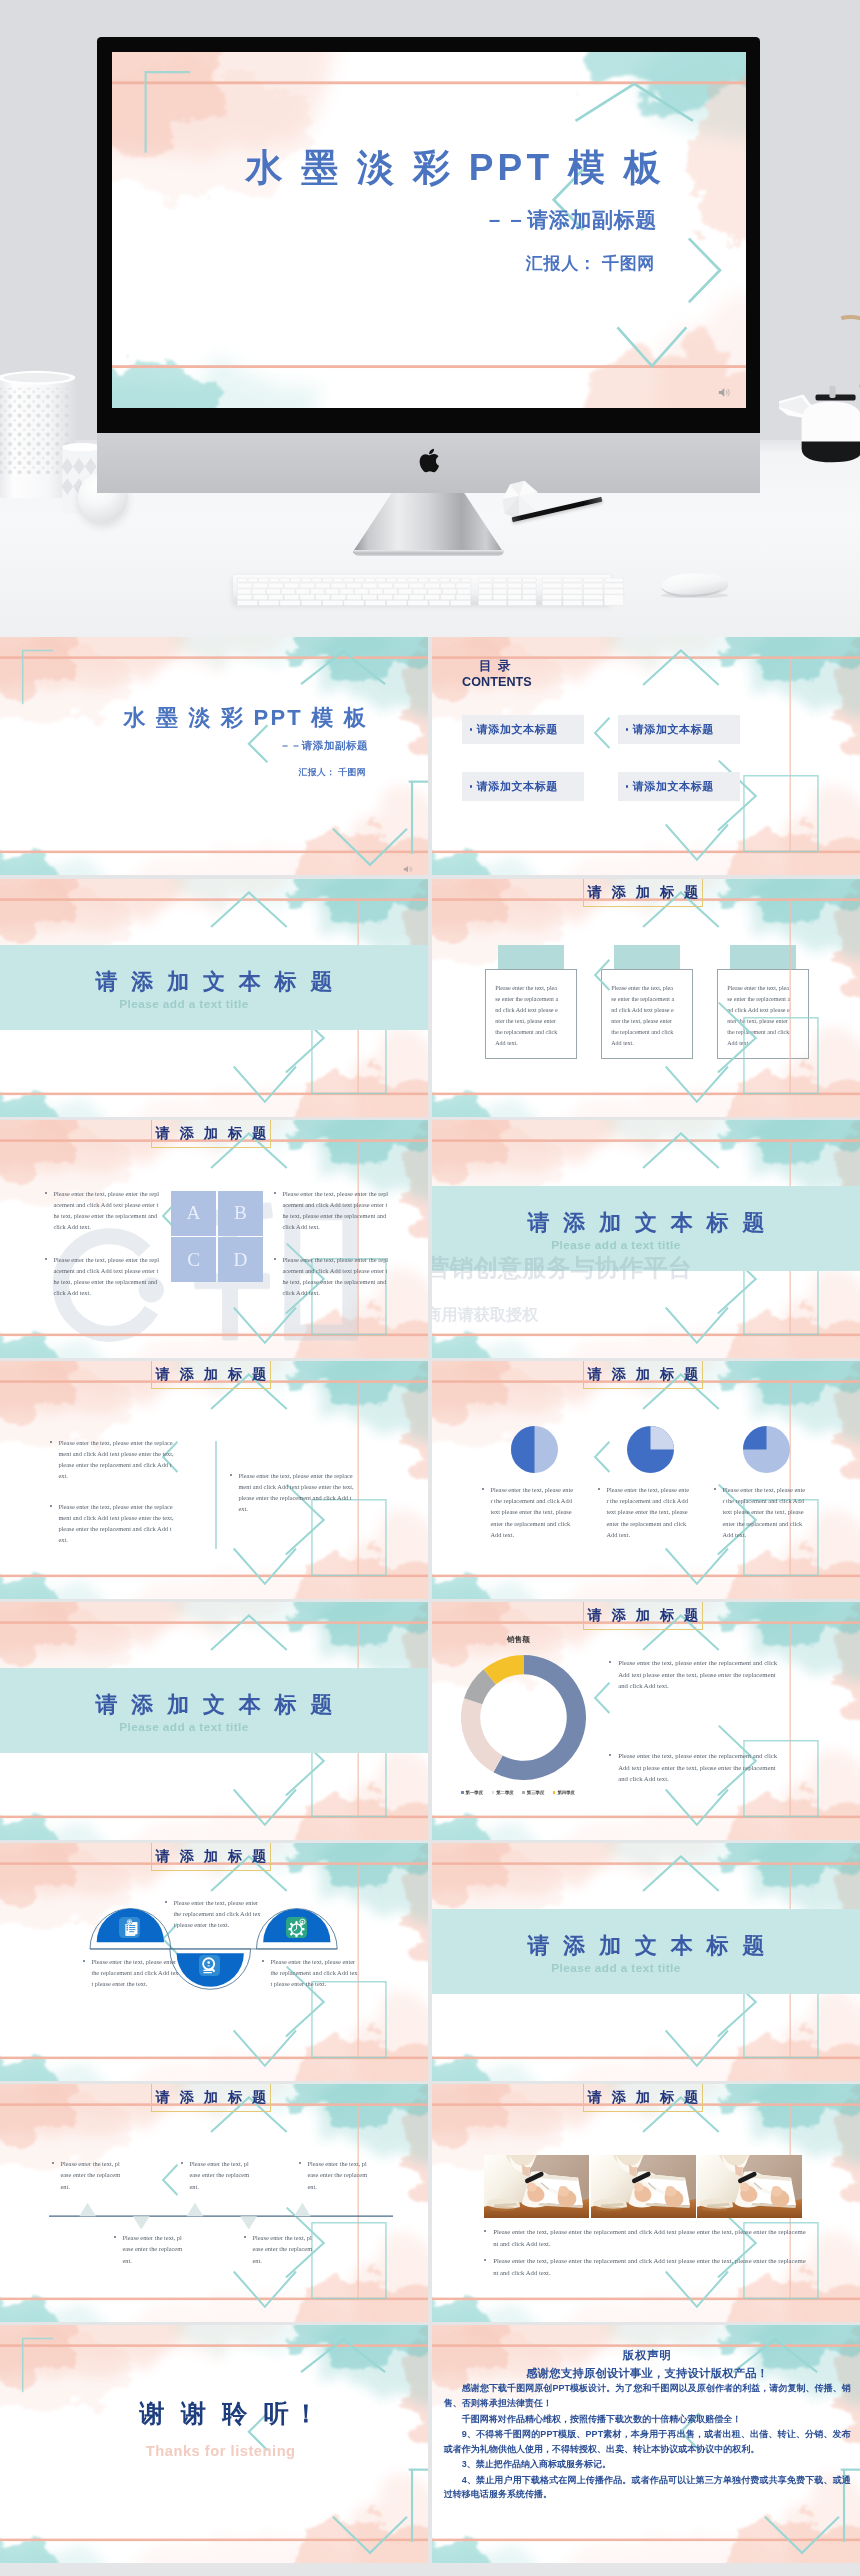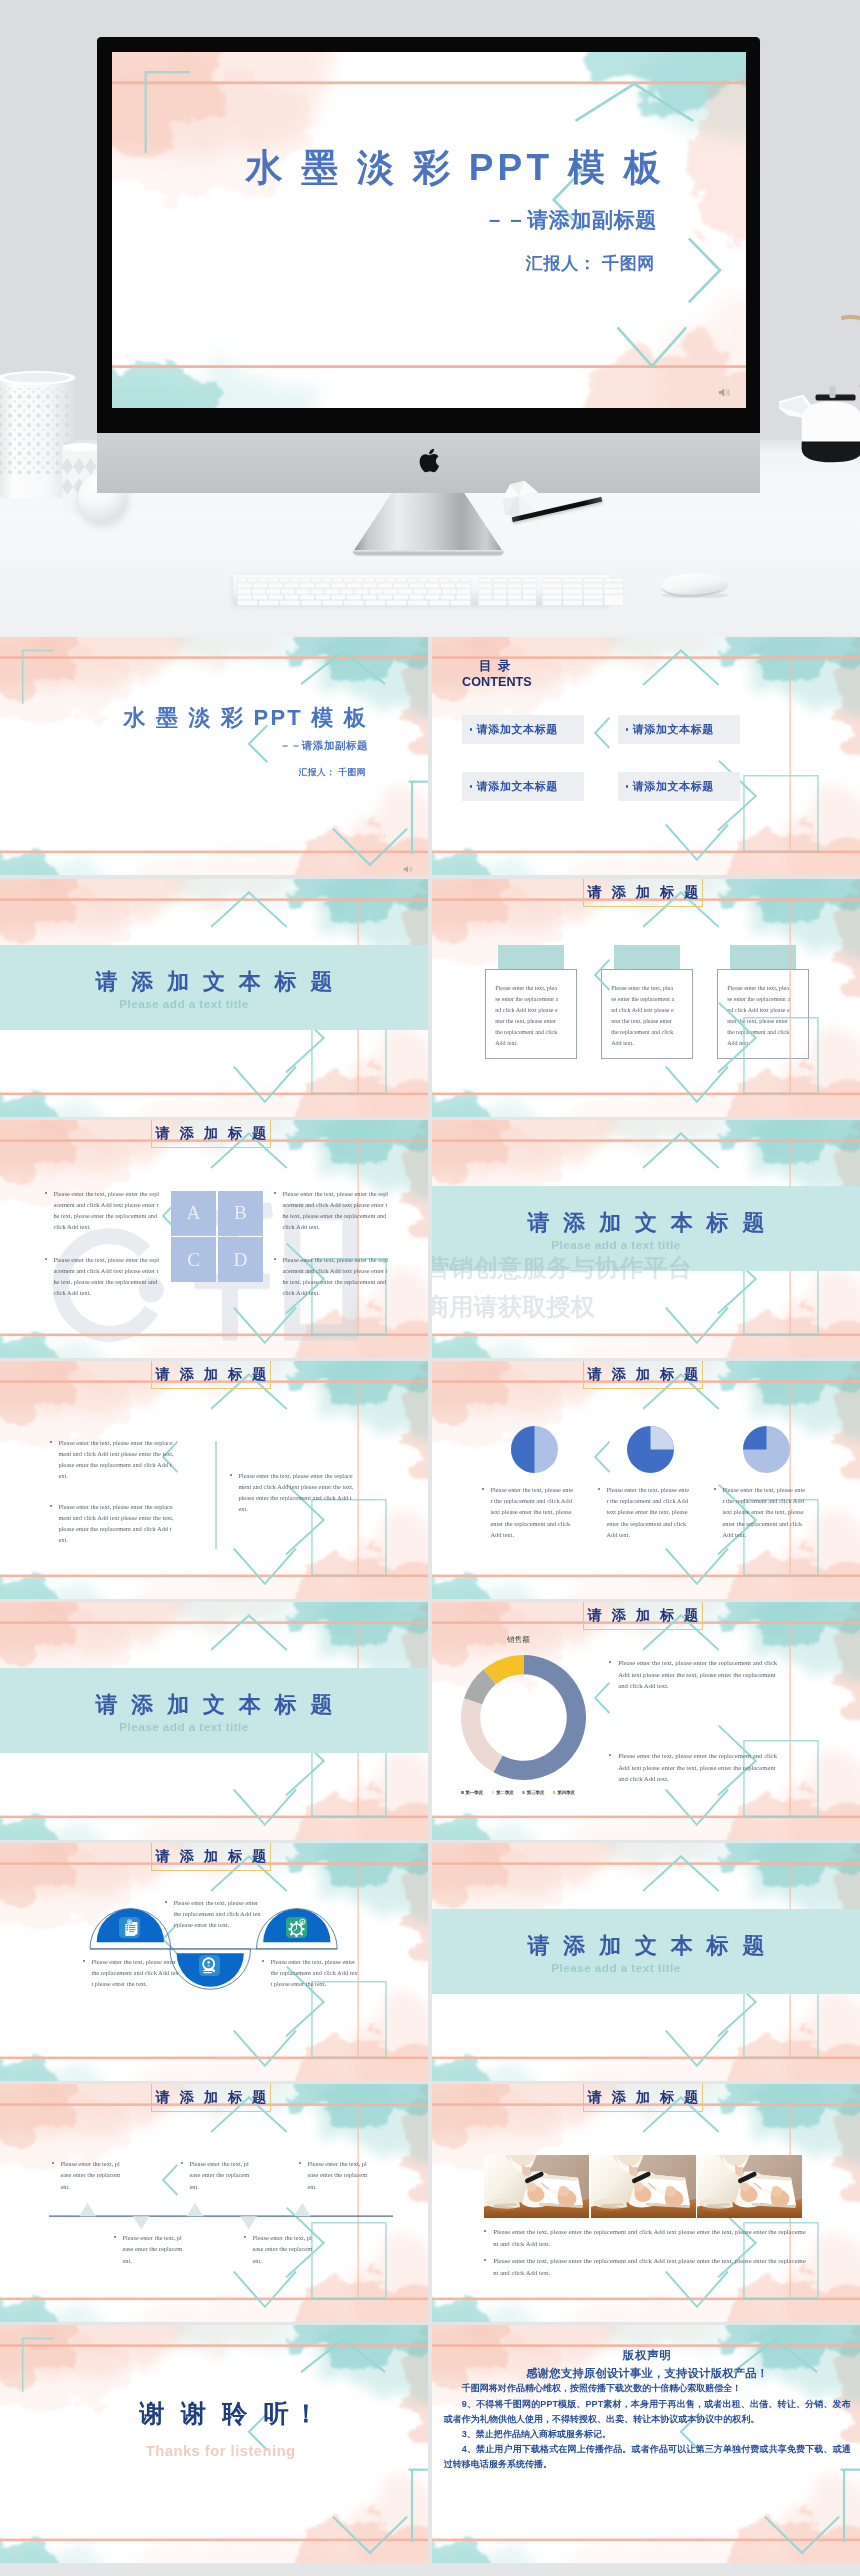--- a/index.html
+++ b/index.html
@@ -73,21 +73,21 @@
   .ct-it span{font-weight:700;font-size:11px;color:#3053a5;letter-spacing:.055em;}
   .ct-d{width:2.9px;height:2.9px;border-radius:50%;background:#3053a5;margin-right:4.2px;flex:none;}
 
   
   .dv-band{position:absolute;left:0;top:66px;width:428px;height:85px;background:#c6e7e5;}
   .dv-cn{position:absolute;left:0;width:428px;top:90px;text-align:center;
          font-weight:700;font-size:22px;color:#3a5aa6;letter-spacing:.175em;text-indent:.175em;line-height:1.15;}
   .dv-en{position:absolute;left:0;width:368px;top:119px;text-align:center;
          font-size:11.8px;color:#9dcccb;letter-spacing:.035em;font-weight:700;line-height:1.1;}
   .wm1{position:absolute;left:-6.7px;top:135px;font-size:24px;font-weight:700;color:rgba(125,140,158,.22);letter-spacing:.01em;line-height:1.1;white-space:nowrap;}
-  .wm2{position:absolute;left:-6.7px;top:174px;font-size:24px;font-weight:700;color:rgba(125,140,158,.22);letter-spacing:.01em;line-height:1.1;white-space:nowrap;}
+  .wm2{position:absolute;left:-6.7px;top:186px;font-size:16px;font-weight:700;color:rgba(125,140,158,.22);letter-spacing:.01em;line-height:1.1;white-space:nowrap;}
 
   
   .c3{position:absolute;top:66px;width:92px;}
   .c3-tab{position:absolute;left:13.4px;top:0;width:66px;height:23.5px;background:#b3dbd9;}
   .c3-bd{position:absolute;left:0;top:23.5px;width:92px;height:90px;border:0.8px solid #9aa7ad;
          background:transparent;padding:13.4px 17.6px 0 9.2px;box-sizing:border-box;overflow:hidden;}
   .c3-bd span{font-family:"Liberation Serif",serif;font-size:6.1px;color:#5a636e;line-height:1.80;
               display:block;letter-spacing:-.002em;word-break:break-all;}
 
   
@@ -110,21 +110,21 @@
 
   
   .pie{position:absolute;top:65px;width:47px;height:47px;}
   .pie svg{width:47px;height:47px;display:block;}
   .pie-tx{position:absolute;top:123px;width:92px;font-family:"Liberation Serif",serif;font-size:6.4px;
           color:#5a636e;line-height:1.75;padding-left:8.4px;box-sizing:border-box;word-break:break-all;}
   .pie-tx:before{content:"";position:absolute;left:0;top:3.9px;width:2.2px;height:2.2px;border-radius:50%;background:#5e6a7a;}
 
   
   .dn{position:absolute;left:29px;top:53px;width:125px;height:125px;}
-  .dn-t{position:absolute;left:75px;top:34px;font-size:7.6px;font-weight:400;color:#3d3d3d;line-height:1;}
+  .dn-t{position:absolute;left:75px;top:34px;font-size:7.6px;font-weight:700;color:#3d3d3d;line-height:1;}
   .dn-leg{position:absolute;left:29px;top:188px;width:114px;display:flex;justify-content:space-between;gap:2.5px;}
   .lg{display:flex;align-items:center;font-size:4.4px;color:#3a3a3a;font-weight:700;white-space:nowrap;}
   .lg i{width:2.5px;height:2.5px;margin-right:2px;display:inline-block;}
   .dn-b{position:absolute;left:177px;width:170px;font-family:"Liberation Serif",serif;font-size:6.7px;
         color:#5a636e;line-height:1.72;padding-left:9.2px;box-sizing:border-box;word-break:break-all;}
   .dn-b:before{content:"";position:absolute;left:0;top:4px;width:2.4px;height:2.4px;border-radius:50%;background:#5e6a7a;}
   .dnb1{top:55px}.dnb2{top:148px}
 
   
   .cdiag{position:absolute;left:0;top:0;width:428px;height:238px;}
@@ -1729,20 +1729,21 @@
         <rect x="0" y="254" width="509" height="3" fill="#f2b5a3"></rect>
         <path d="M358 56 L408 17 L458 56" fill="none" stroke="#9ad7d4" stroke-width="2.6"></path>
         <path d="M318 105 L296 127 L318 149" fill="none" stroke="#9ad7d4" stroke-width="2.6"></path>
         <path d="M396 228 L440 271 L484 228" fill="none" stroke="#9ad7d4" stroke-width="2.6"></path>
         <path d="M486 172 L509 172" fill="none" stroke="#9ad7d4" stroke-width="2.6"></path>
         <path d="M490 172 L490 258" fill="none" stroke="#9ad7d4" stroke-width="2.6"></path>
       </svg>
       <div class="sc cpw">
         <div class="cp-t">版权声明</div>
         <div class="cp-l">感谢您支持原创设计事业，支持设计版权产品！</div>
+        <p class="cp-p">感谢您下载千图网原创PPT模板设计。为了您和千图网以及原创作者的利益，请勿复制、传播、销售、否则将承担法律责任！</p>
         <p class="cp-p">千图网将对作品精心维权，按照传播下载次数的十倍精心索取赔偿全！</p>
         <p class="cp-p">9、不得将千图网的PPT模版、PPT素材，本身用于再出售，或者出租、出借、转让、分销、发布或者作为礼物供他人使用，不得转授权、出卖、转让本协议或本协议中的权利。</p>
         <p class="cp-p">3、禁止把作品纳入商标或服务标记。</p>
         <p class="cp-p">4、禁止用户用下载格式在网上传播作品。或者作品可以让第三方单独付费或共享免费下载、或通过转移电话服务系统传播。</p>
       </div>
     </div>
 </div>
 
 
 </body></html>

